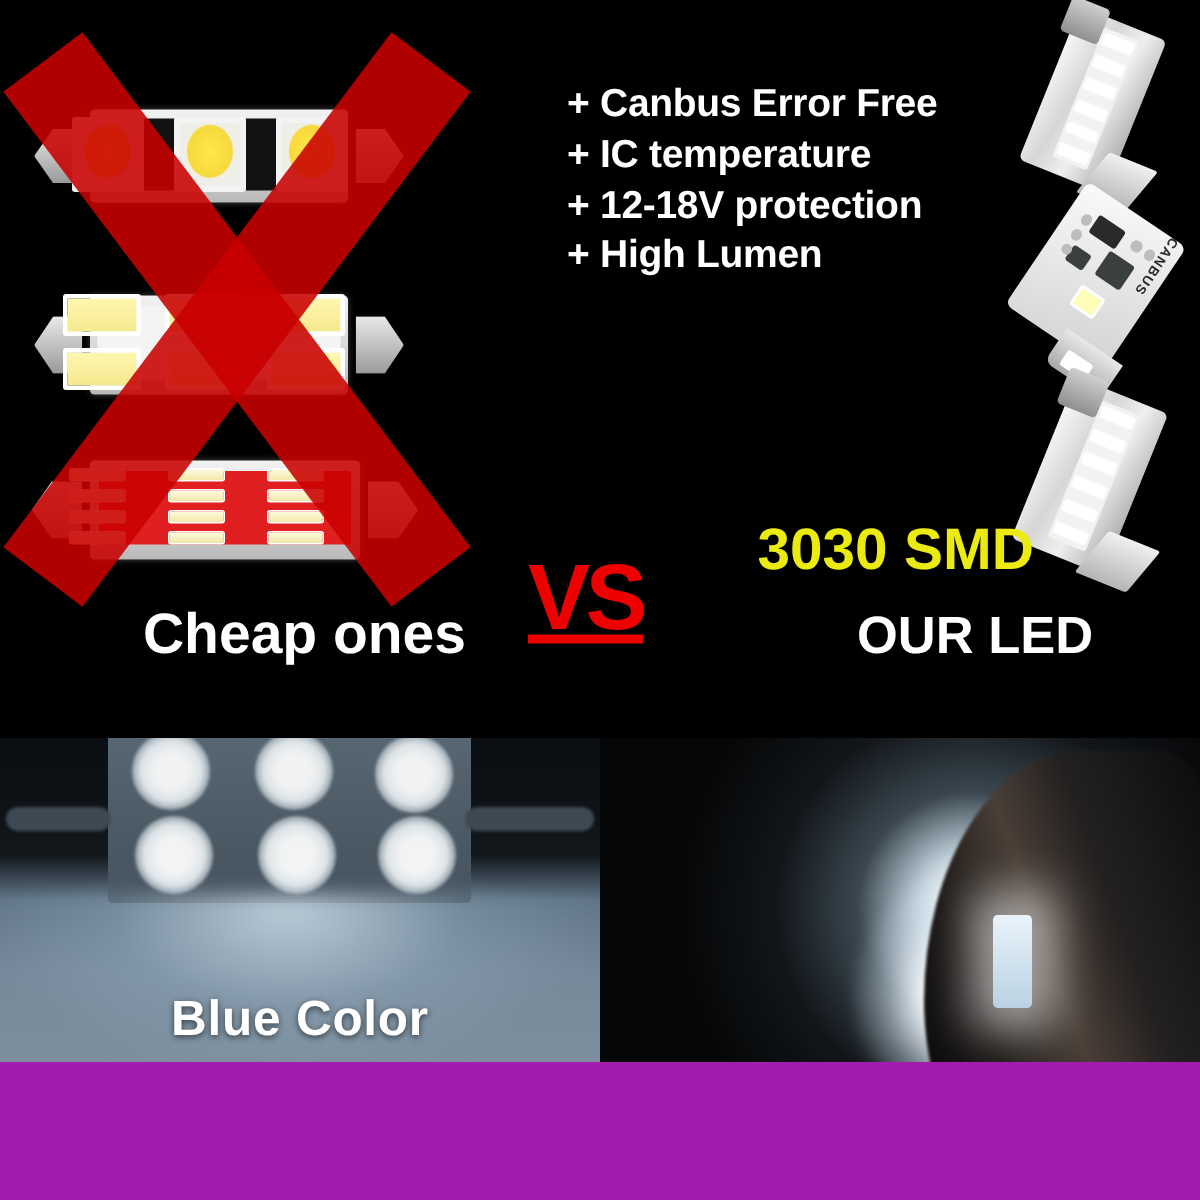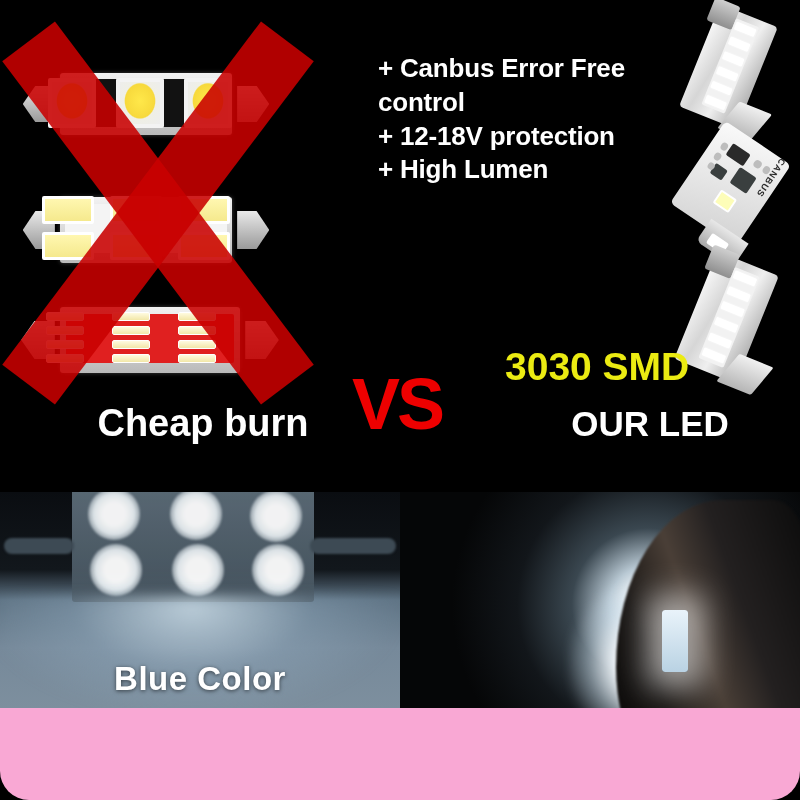--- a/index.html
+++ b/index.html
@@ -2,21 +2,21 @@
 <html><head>
 <meta charset="utf-8">
 <style>
   * { margin:0; padding:0; box-sizing:border-box; }
   html,body{ background:#000; }
   body{
     width:800px; height:800px; overflow:hidden;
     font-family:"Liberation Sans", sans-serif;
     position:relative;
   }
-  #stage{ position:absolute; inset:0; background:#f9a8d4;border-radius:29px; }
+  #stage{ position:absolute; inset:0; background:#a21caf; }
 
   
   .top-half{ position:absolute; left:0; top:0; width:800px; height:492px; background:#000; overflow:hidden; }
 
   
   .red-x{ position:absolute; left:8px; top:22px; width:300px; height:382px; pointer-events:none; }
   .red-x .bar{
     position:absolute; left:50%; top:50%; width:66px; height:430px;
     background:rgba(200,0,0,0.88);
     transform-origin:center center;
@@ -137,22 +137,22 @@
   }
 
   
   .smd-label{
     position:absolute; left:505px; top:345px;
     font-size:39px; font-weight:bold; color:#ebeb12; letter-spacing:0px;
     white-space:nowrap;
   }
   .vs{
     position:absolute; left:352px; top:370px;
-    font-size:72px; font-weight:bold; color:#ee0000; line-height:.95;
-    letter-spacing:-3px; z-index:6;
+    font-size:62px; font-weight:bold; color:#ee0000; line-height:.95;
+    letter-spacing:-3px; z-index:6;text-decoration:underline;
   }
   .cheap{
     position:absolute; left:38px; top:404px; width:330px;
     text-align:center; color:#fff; font-weight:bold; line-height:1.03;
     z-index:6;
   }
   .cheap .l1{ font-size:38px; display:block; }
   .cheap .l2{ font-size:35px; display:block; }
   .ourled{
     position:absolute; left:505px; top:406px; width:290px;
@@ -272,21 +272,21 @@
       </div>
     </div>
 
     <div class="red-x">
       <div class="bar a"></div>
       <div class="bar b"></div>
     </div>
 
     <ul class="features">
       <li>+ Canbus Error Free</li>
-      <li>control</li>
+      <li>+ IC temperature</li>
       <li>+ 12-18V protection</li>
       <li>+ High Lumen</li>
     </ul>
 
     <div class="rb rb1">
       <div class="alu">
         <div class="alu-shell"></div>
         <div class="alu-pin"></div>
         <div class="alu-strip">
           <i></i>
@@ -332,21 +332,21 @@
             <i></i>
         </div>
         <div class="alu-foot"></div>
       </div>
     </div>
 
     <div class="smd-label">3030 SMD</div>
     <div class="vs">VS</div>
 
     <div class="cheap">
-      <span class="l1">Cheap burn</span>
+      <span class="l1">Cheap ones</span>
     </div>
 
     <div class="ourled">
       <span class="l1">OUR LED</span>
     </div>
   </div>
 
   <div class="bottom">
 
     <div class="photo photo-l">

